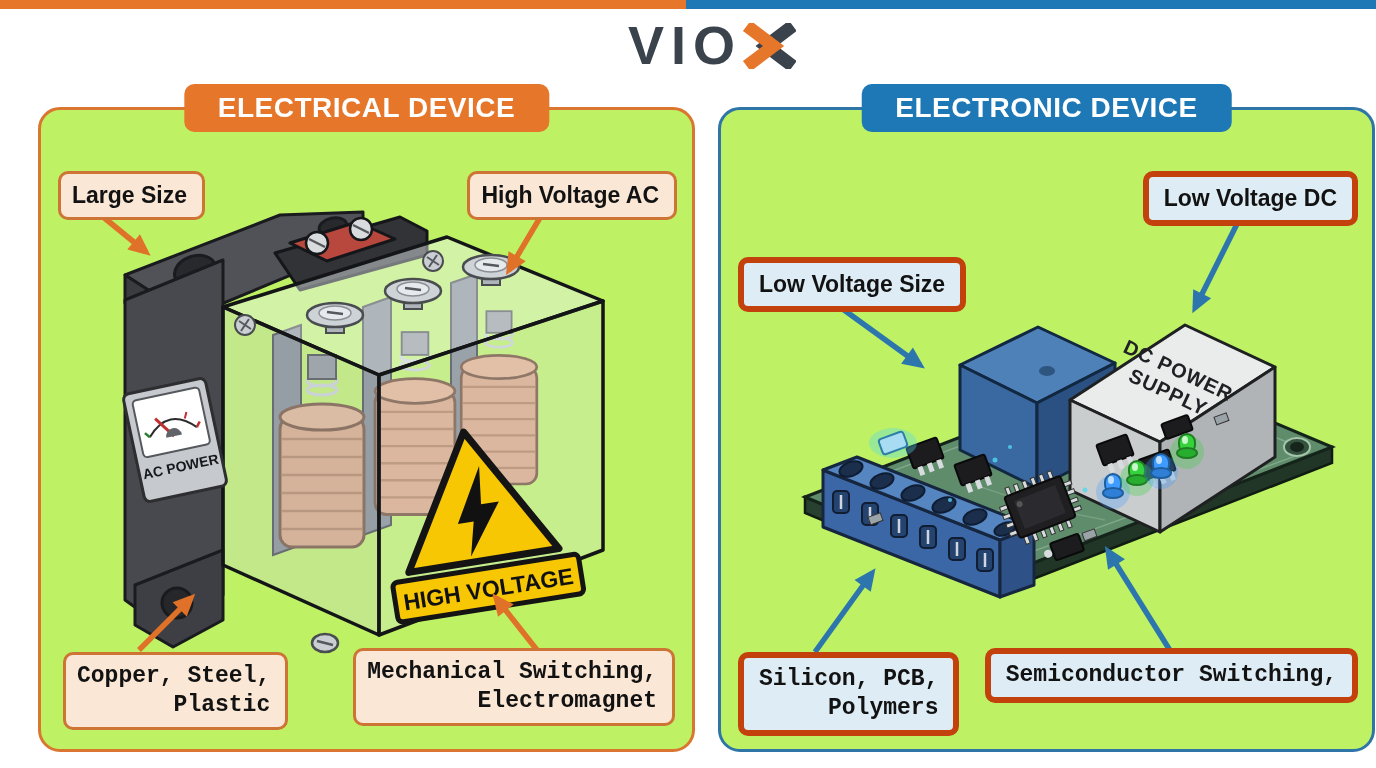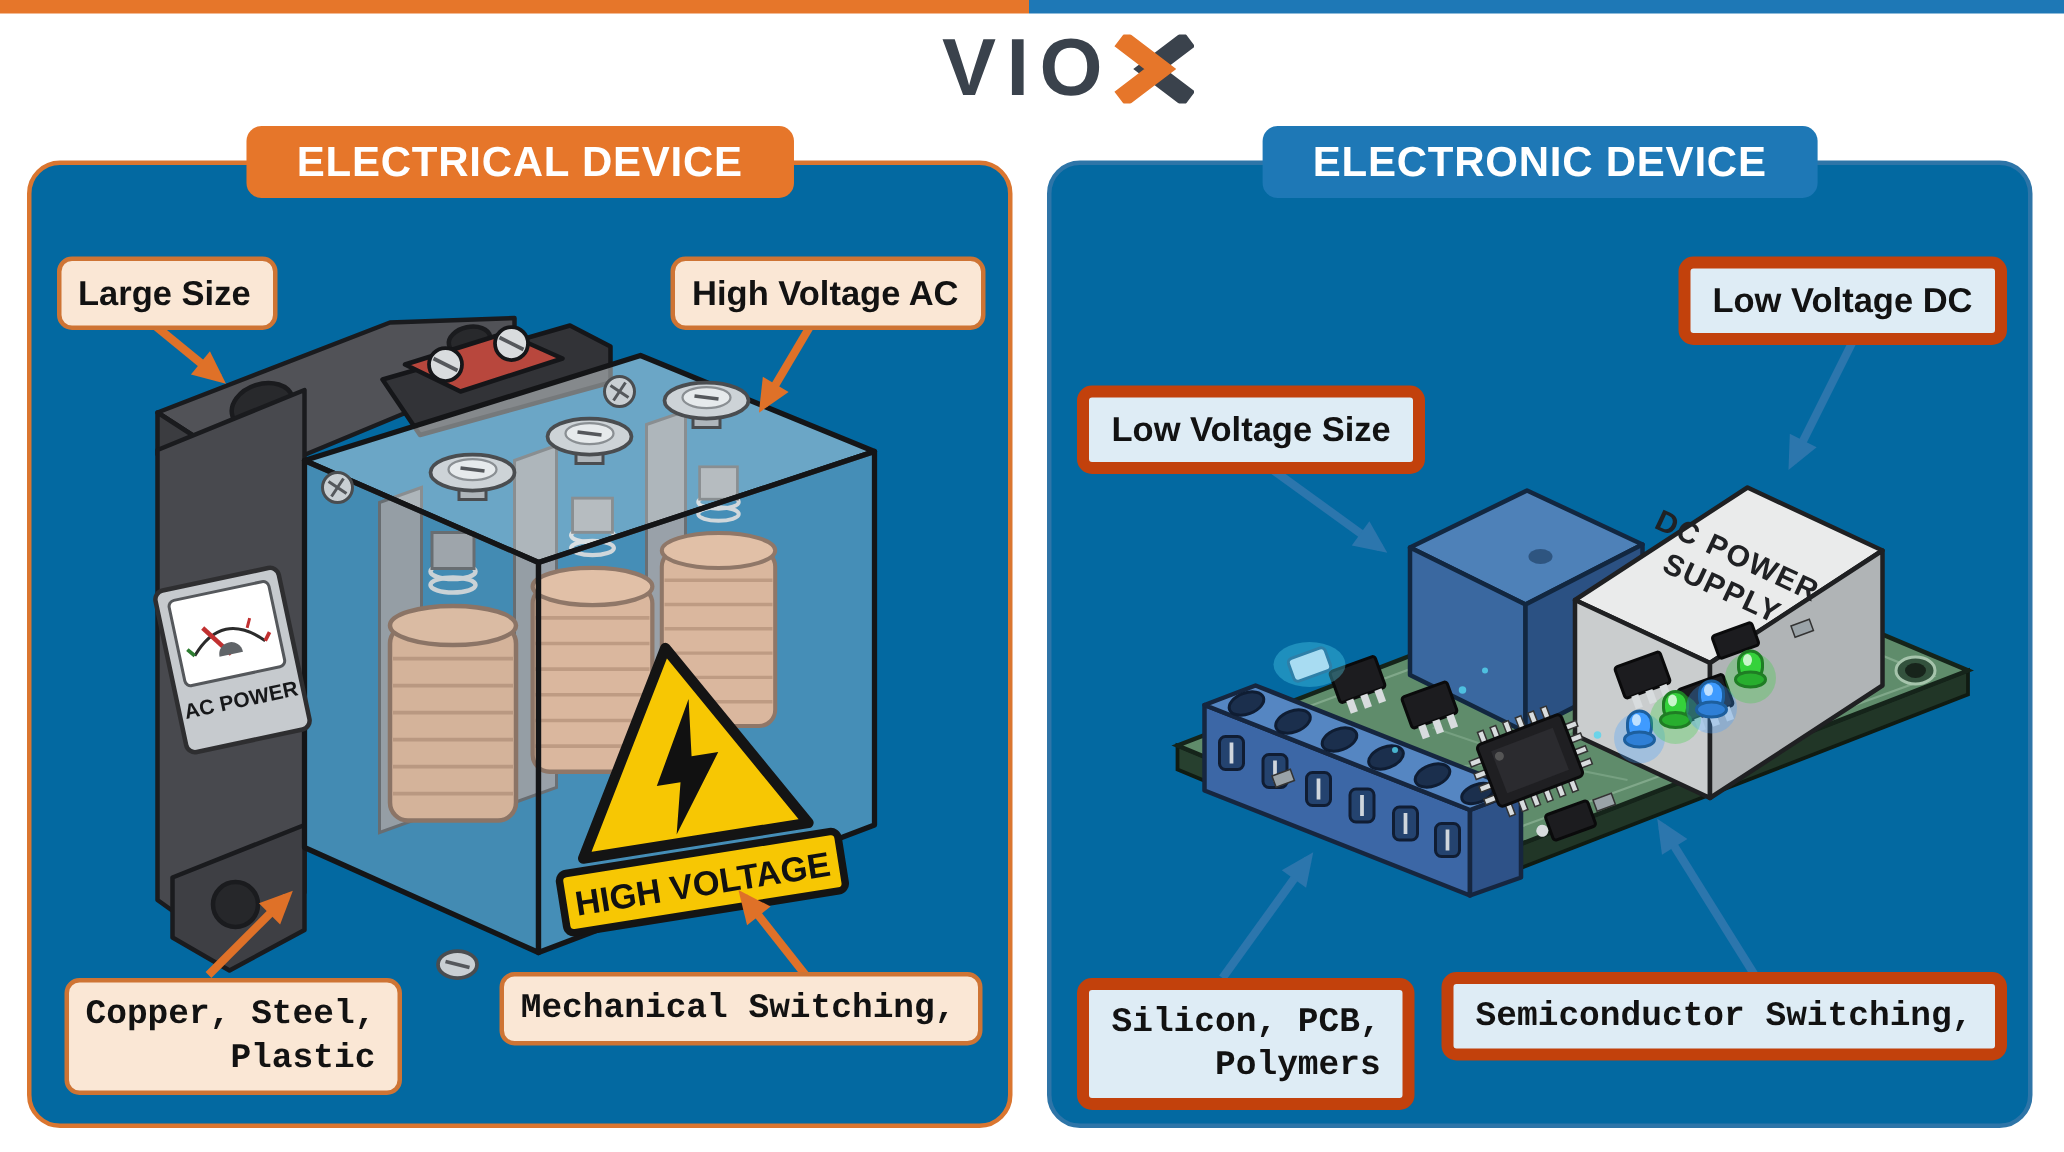--- a/index.html
+++ b/index.html
@@ -5,33 +5,33 @@
   html,body{margin:0;padding:0;background:#ffffff;}
   .stage{position:relative;width:1376px;height:768px;overflow:hidden;background:#ffffff;
          font-family:"Liberation Sans",sans-serif;}
   .topbar{position:absolute;top:0;height:9px;}
   .topbar.left{left:0;width:686px;background:#E6762A;}
   .topbar.right{left:686px;width:690px;background:#1E78B6;}
   .logo{position:absolute;top:14px;left:0;width:1376px;height:62px;display:flex;
         align-items:center;justify-content:center;padding-left:24px;}
   .logo-vio{font-size:54px;font-weight:800;color:#3A424C;letter-spacing:7px;line-height:1;}
   .logo-x{width:56px;height:46px;margin-left:-2px;margin-top:2px;}
-  .panel{position:absolute;top:107px;width:651px;height:639px;background:#0369a1;
-         border-radius:22px;}
+  .panel{position:absolute;top:107px;width:651px;height:639px;background:#bef264;
+         border-radius:22px;margin-left:20px;}
   .panel.electrical{left:18px;border:3px solid #DA7630;}
   .panel.electronic{left:698px;border:3px solid #2E75A8;}
   .hdr{position:absolute;top:-26px;left:50%;transform:translateX(-50%);
        color:#fff;font-size:28px;font-weight:800;letter-spacing:.5px;
        padding:8px 34px;border-radius:10px;white-space:nowrap;z-index:6;}
   .hdr.o{background:#E6762A;}
   .hdr.b{background:#1E78B6;}
   .lbl{position:absolute;font-size:23px;font-weight:bold;color:#121212;
        padding:7px 15px;border-radius:10px;white-space:nowrap;z-index:6;line-height:1.25;}
   .lbl.o{background:#FAE7D5;border:3px solid #CE7434;padding-left:11px;}
-  .lbl.b{background:#DEECF5;border:8px solid #c2410c;}
+  .lbl.b{background:#DEECF5;border:6px solid #c2410c;}
   .lbl.two{text-align:right;font-family:Liberation Mono, monospace;}
   .devsvg{position:absolute;z-index:1;}
   .arrows{position:absolute;left:0;top:0;z-index:4;pointer-events:none;}
   svg text{font-family:"Liberation Sans",sans-serif;}
 </style>
 </head>
 <body>
 
 <div class="stage">
 
@@ -50,20 +50,21 @@
     <div class="hdr o">ELECTRICAL DEVICE</div>
 
     <div class="lbl o" style="left:17px;top:61px;">Large Size</div>
     <div class="lbl o" style="right:15px;top:61px;">High Voltage AC</div>
     <div class="lbl o two" style="left:22px;top:542px;">
       <div>Copper, Steel,</div>
       <div>Plastic</div>
     </div>
     <div class="lbl o two" style="right:17px;top:538px;">
       <div>Mechanical Switching,</div>
+      <div>Electromagnet</div>
     </div>
 
     <svg class="devsvg" style="left:54px;top:85px;" width="540" height="470" viewBox="0 0 540 470">
 
       <g stroke="#1A1B1E" stroke-width="3" stroke-linejoin="round">
         <polygon points="30,80 185,20 268,17 268,50 95,122" fill="#515257"></polygon>
         <polygon points="30,80 95,122 95,150 30,108" fill="#3B3C40"></polygon>
         <ellipse cx="100" cy="76" rx="21" ry="15" fill="#28292C" transform="rotate(-18 100 76)"></ellipse>
         <ellipse cx="238" cy="32" rx="14" ry="9" fill="#28292C" transform="rotate(-12 238 32)"></ellipse>
         <polygon points="30,105 128,65 128,400 62,428 30,405" fill="#48494E"></polygon>

